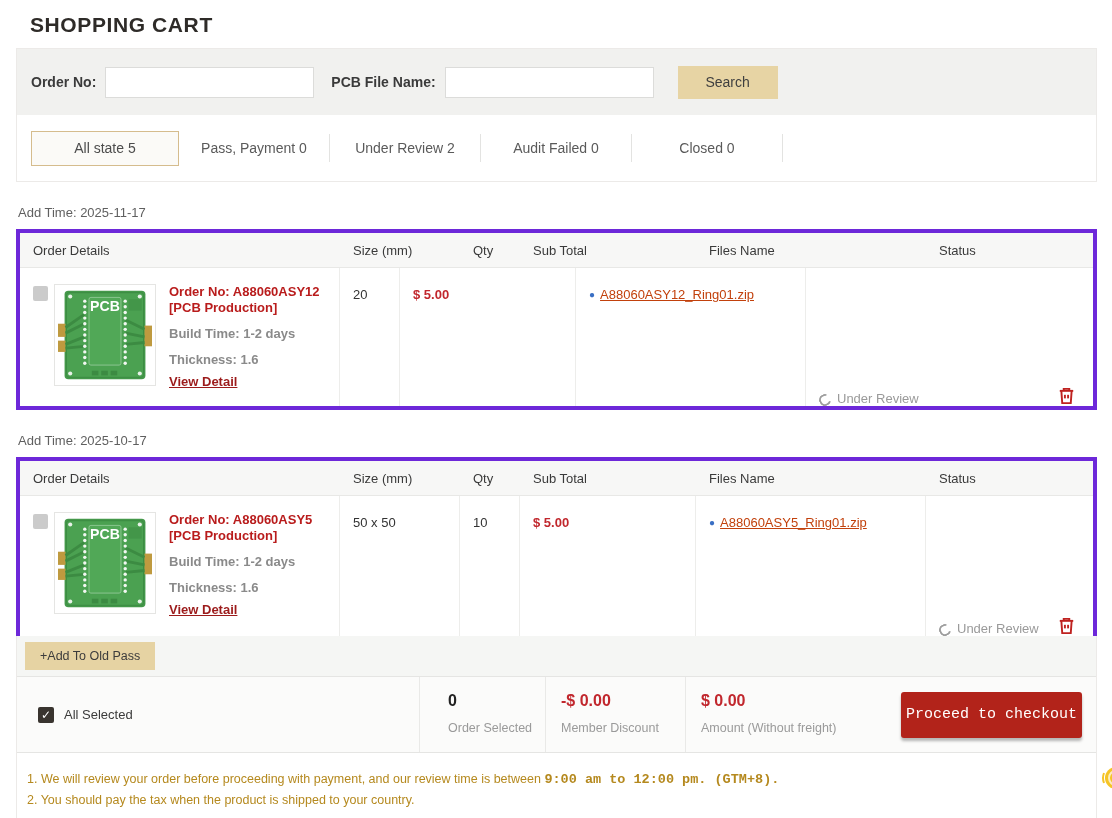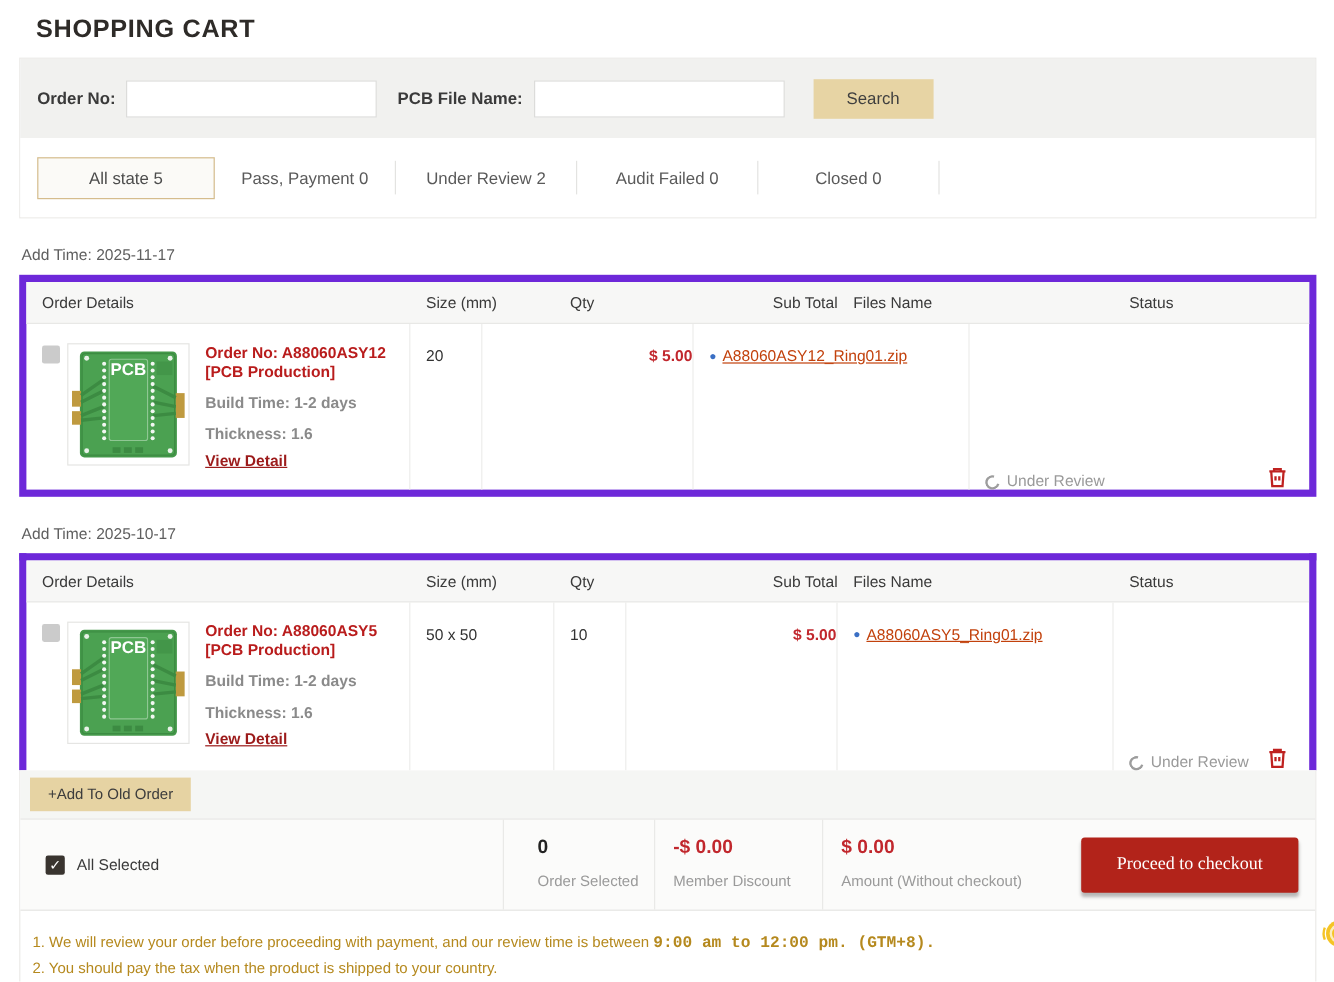--- a/index.html
+++ b/index.html
@@ -39,29 +39,29 @@
   .tab-active {
     width:148px; height:35px; line-height:33px; border:1px solid #d5bc8d;
     background:#fbfaf7; color:#4c4c4c;
   }
   .tab-divider { width:1px; height:28px; background:#e3e3e1; }
 
   
   .add-time { margin:23px 0 9px 2px; font-size:13px; color:#5f5f5f; }
 
   
-  .cart-table { border:6px solid #6d28d9; background:#fff; }
+  .cart-table { border:4px solid #6d28d9; background:#fff; }
   .thead { display:flex; height:35px; background:#f7f7f6; border-bottom:1px solid #e8e8e6; align-items:center; }
   .thead .cell { font-size:13px; color:#3a3a3a; }
   .trow { display:flex; }
   .cell { padding-left:13px; }
   .c-details { width:320px; }
   .c-size { width:120px; }
   .c-qty  { width:60px; }
-  .c-sub  { width:176px;text-align:right; }
+  .c-sub  { width:176px; }
   .c-file { width:230px; }
   .c-status { flex:1; }
   .trow .cell { border-right:1px solid #ededeb; min-height:138px; padding-top:19px; font-size:13px; color:#333; }
   .trow .c-status { border-right:none; }
   .clipped-row .cell { min-height:140px; }
   .table-clip { overflow:hidden; border-bottom:none; }
 
   .details-flex { display:flex; padding-top:16px !important; }
   .row-check {
     width:15px; height:15px; background:#cbcbcb; border-radius:2px;
@@ -110,21 +110,21 @@
   .sum-cell { border-left:1px solid #e9e9e7; padding:15px 0 0 15px; }
   .sc1 { width:126px; padding-left:28px; }
   .sc2 { width:140px; }
   .sc3 { width:206px; }
   .sum-val { font-size:16px; font-weight:bold; color:#222; }
   .sum-val.red { color:#c1272d; }
   .sum-lbl { margin-top:11px; font-size:12.5px; color:#9a9a9a; }
   .checkout-btn {
     margin:auto 14px auto auto; width:181px; height:46px; background:#b2231a;
     border:none; border-radius:3px; color:#fff; font-size:15px; cursor:pointer;
-    font-family:Liberation Serif, serif; box-shadow:0 3px 3px rgba(0,0,0,0.28);
+    font-family:Liberation Mono, monospace; box-shadow:0 3px 3px rgba(0,0,0,0.28);
   }
   .notes { padding:16px 12px 18px 10px; font-size:12.5px; line-height:20px; color:#b5891e; }
   .notes .nb { font-weight:bold; font-size:13.5px;font-family:Liberation Mono, monospace; }
 
   
   .gold-widget {
     position:absolute; right:0; top:761px; width:11px; height:36px; overflow:hidden;
   }
   .gold-widget svg { position:absolute; left:0; top:2px; }
 </style>
@@ -330,38 +330,38 @@
             <path d="M10 10.5 V15"></path>
               <path d="M14 10.5 V15"></path>
           </svg>
         </span>
       </div>
     </div>
   </div>
 
   <div class="footer-wrap">
     <div class="add-old-strip">
-      <button class="add-old-btn">+Add To Old Order</button>
+      <button class="add-old-btn">+Add To Old Pass</button>
     </div>
     <div class="summary">
       <div class="sel-cell">
         <div class="chk">✓</div>
         <span class="sel-label">All Selected</span>
       </div>
       <div class="sum-cell sc1">
         <div class="sum-val">0</div>
         <div class="sum-lbl">Order Selected</div>
       </div>
       <div class="sum-cell sc2">
         <div class="sum-val red">-$ 0.00</div>
         <div class="sum-lbl">Member Discount</div>
       </div>
       <div class="sum-cell sc3">
         <div class="sum-val red">$ 0.00</div>
-        <div class="sum-lbl">Amount (Without checkout)</div>
+        <div class="sum-lbl">Amount (Without freight)</div>
       </div>
       <button class="checkout-btn">Proceed to checkout</button>
     </div>
     <div class="notes">
       <div><span>1. We will review your order before proceeding with payment, and our review time is between </span><span class="nb">9:00 am to 12:00 pm. (GTM+8).</span></div>
       <div>2. You should pay the tax when the product is shipped to your country.</div>
     </div>
   </div>
 
 </div>

